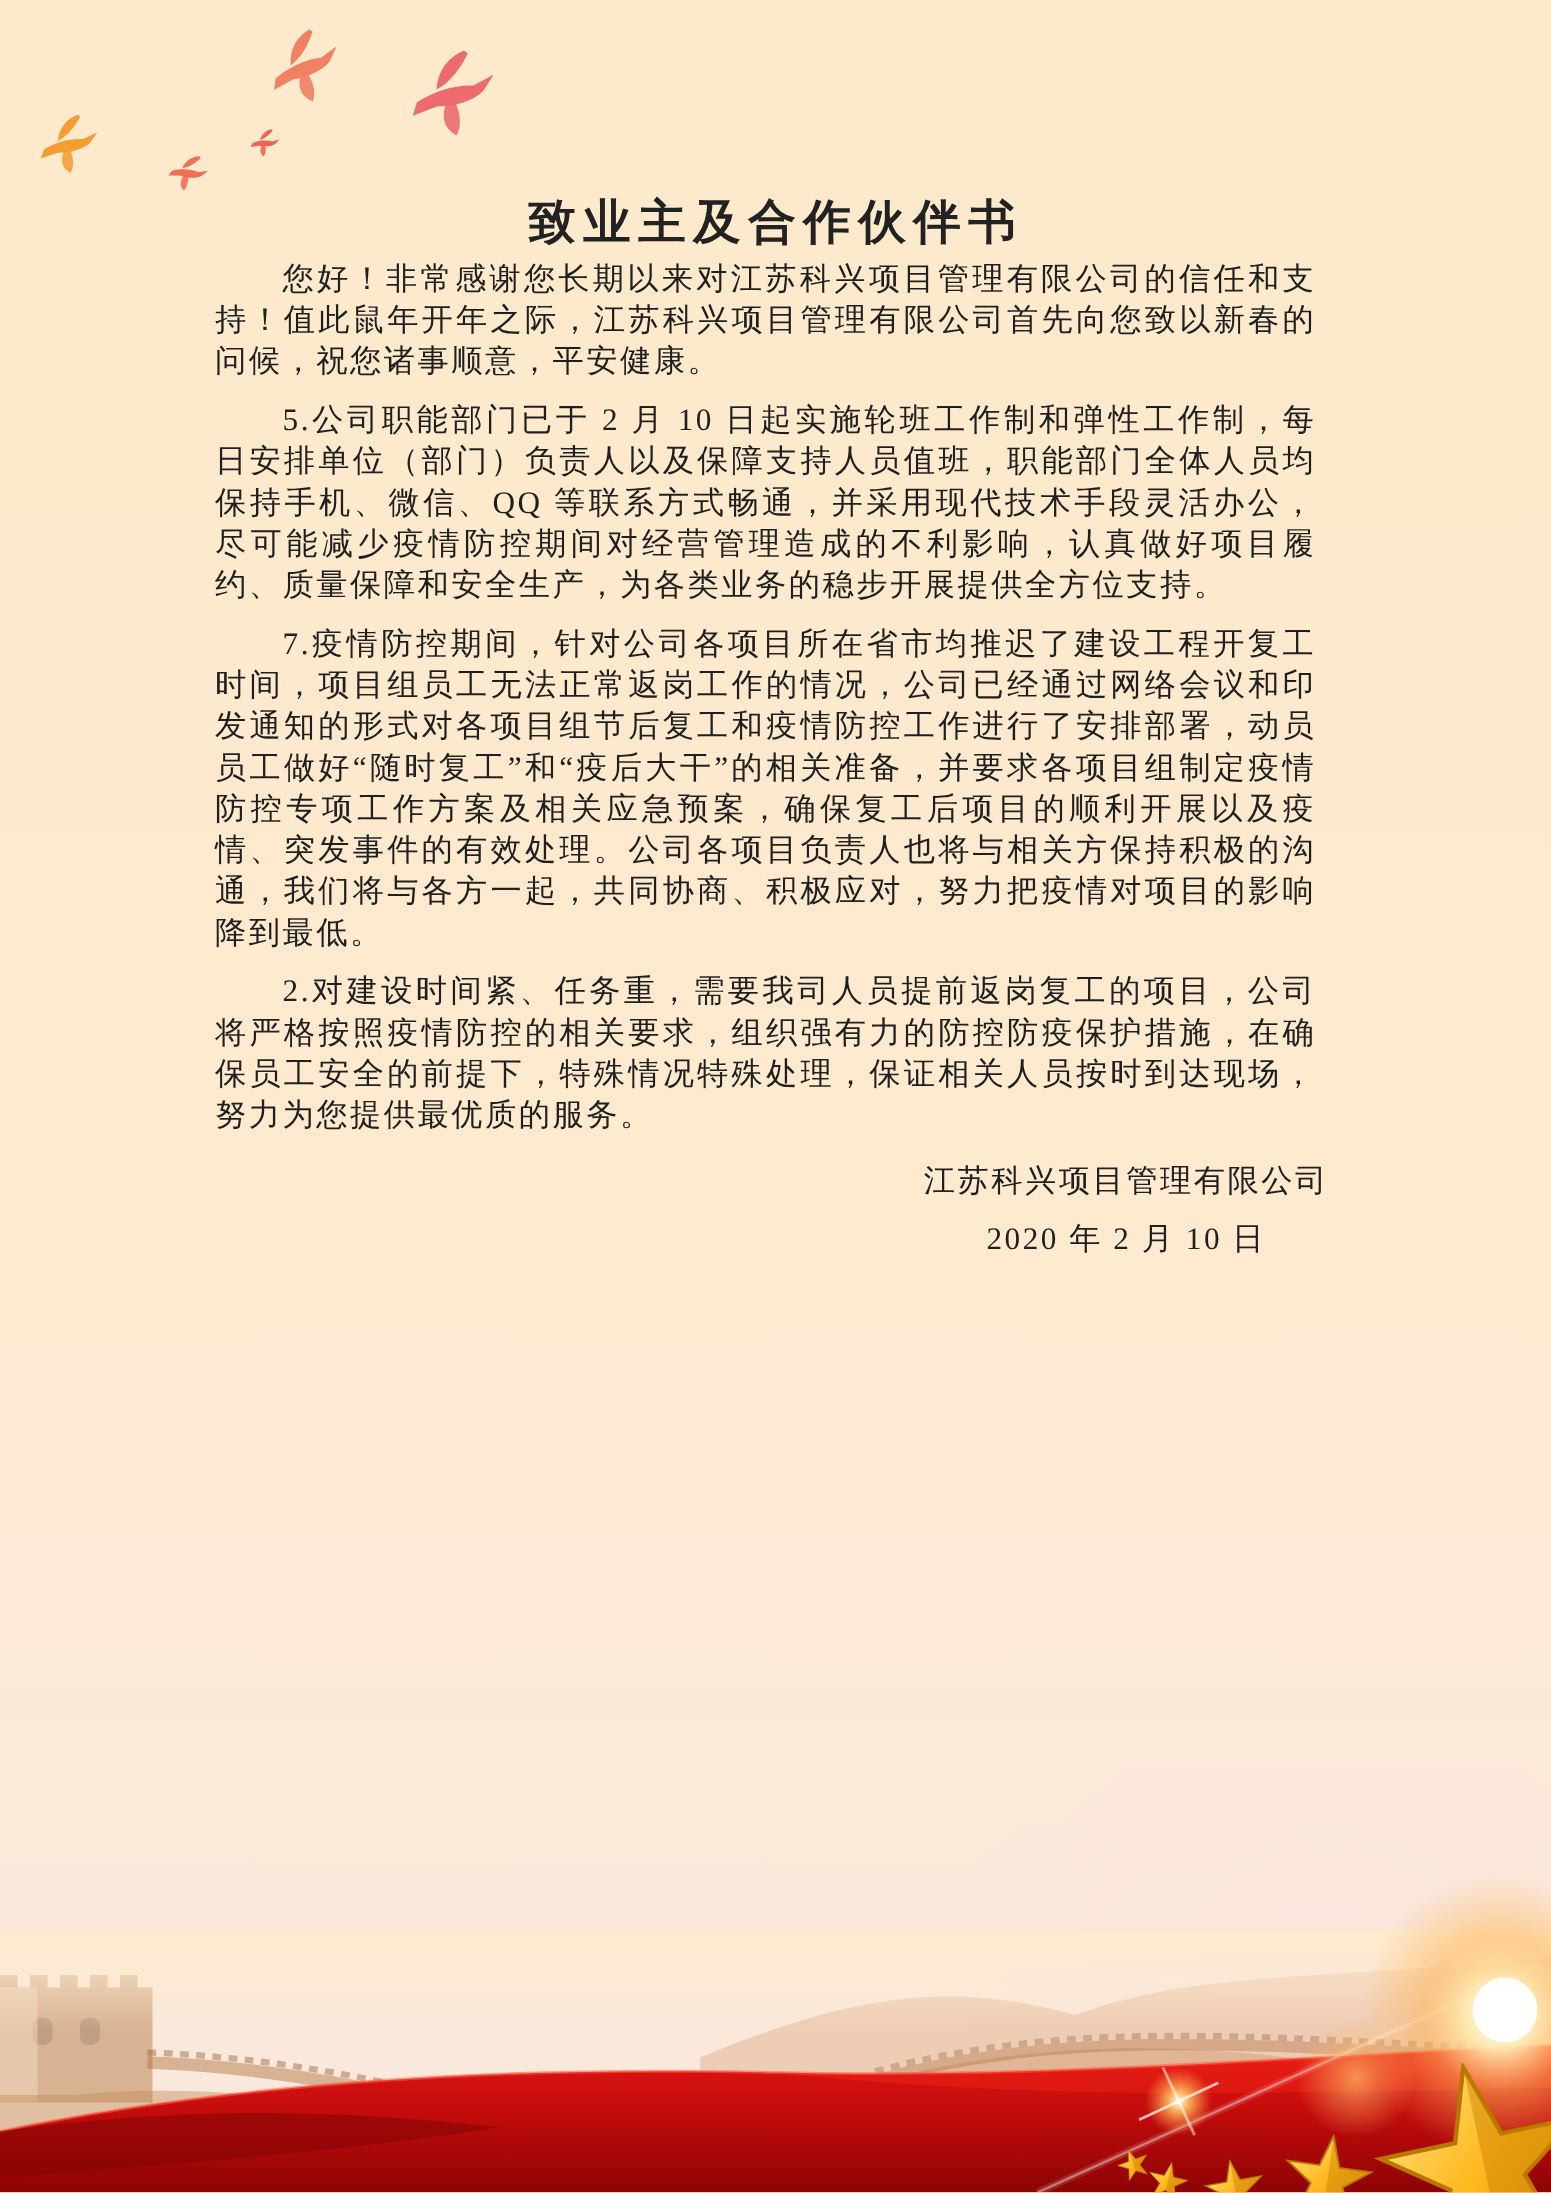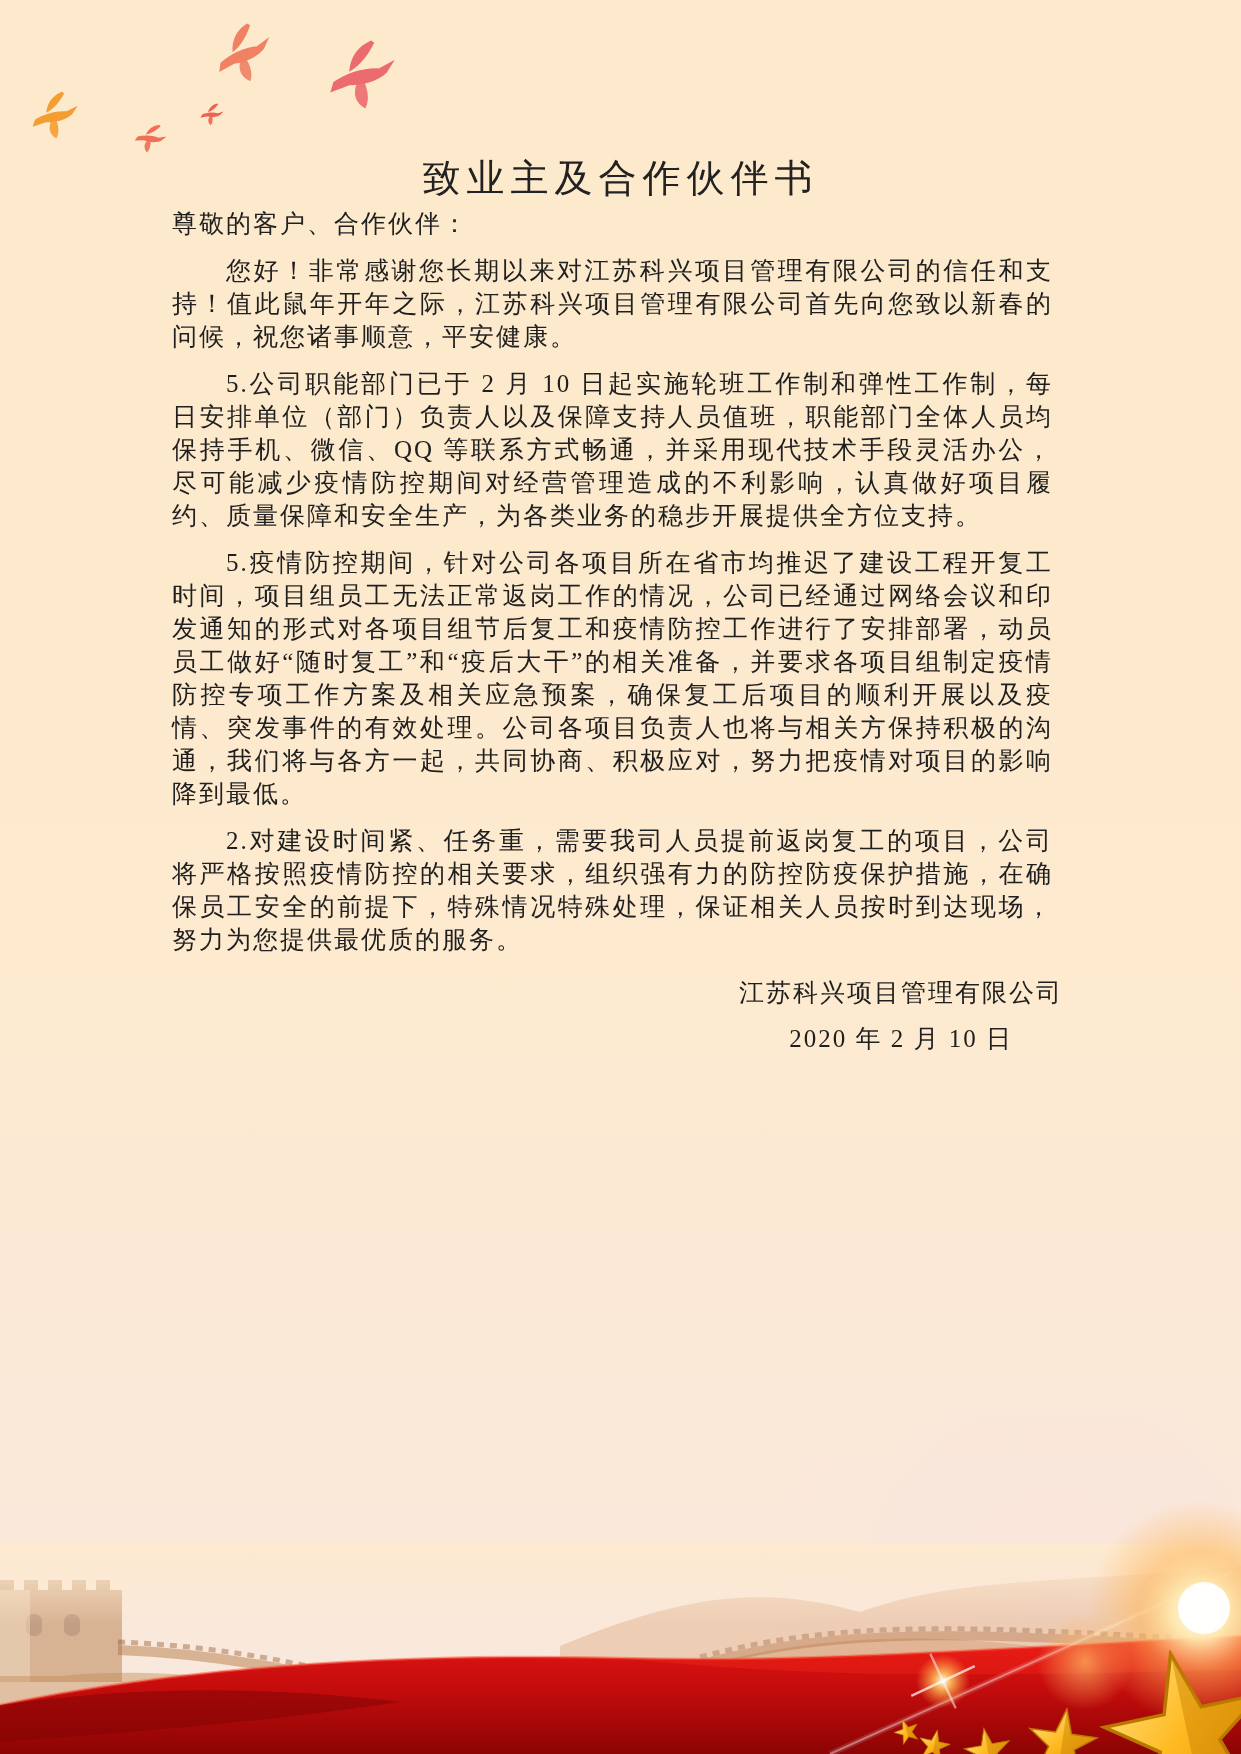--- a/index.html
+++ b/index.html
@@ -11,21 +11,21 @@
   .page{position:absolute;inset:0;}
   
   .birds{position:absolute;left:8px;top:8px;width:420px;height:170px;}
   
   .content{
     position:absolute;left:172px;top:156px;width:897px;
     color:#1f1f1f;font-size:25px;line-height:33px;letter-spacing:2px;
   }
   .title{
     font-family:"Liberation Sans", sans-serif;
-    font-size:38px;line-height:44px;font-weight:400;letter-spacing:6px;
+    font-size:38px;line-height:44px;font-weight:700;letter-spacing:6px;
     text-align:center;color:#222;margin:0 0 7px 0;
   }
   .salutation{margin:0 0 14px 0;}
   .content p.para{margin:0 16px 14px 0;text-indent:54px;text-align:justify;}
   .signature{margin-top:20px;text-align:right;padding-right:6px;}
   .signature-inner{display:inline-block;text-align:center;}
   .sig-date{margin-top:13px;}
   
   .bottom-art{position:absolute;left:0;bottom:0;width:1241px;height:340px;}
 </style>
@@ -44,24 +44,23 @@
     </defs>
     <use href="#bird" x="0" y="0" width="100" height="80" style="color:#f49d33" transform="translate(18,82) scale(0.62) rotate(-6 50 40)"></use>
     <use href="#bird" x="0" y="0" width="100" height="80" style="color:#ef6f57" transform="translate(124,114) scale(0.40) rotate(12 50 40)"></use>
     <use href="#bird" x="0" y="0" width="100" height="80" style="color:#ee6450" transform="translate(190,94) scale(0.30) rotate(4 50 40)"></use>
     <use href="#bird" x="0" y="0" width="100" height="80" style="color:#f08163" transform="translate(200,14) scale(0.76) rotate(-16 50 40)"></use>
     <use href="#bird" x="0" y="0" width="100" height="80" style="color:#ec6b6e" transform="translate(312,30) scale(0.90) rotate(-8 50 40)"></use>
   </svg>
 
   <div class="content">
     <h1 class="title">致业主及合作伙伴书</h1>
-    <div class="salutation">尊敬的客户、合作伙伴：</div>
     <p class="para">您好！非常感谢您长期以来对江苏科兴项目管理有限公司的信任和支持！值此鼠年开年之际，江苏科兴项目管理有限公司首先向您致以新春的问候，祝您诸事顺意，平安健康。</p>
     <p class="para">5.公司职能部门已于 2 月 10 日起实施轮班工作制和弹性工作制，每日安排单位（部门）负责人以及保障支持人员值班，职能部门全体人员均保持手机、微信、QQ 等联系方式畅通，并采用现代技术手段灵活办公，尽可能减少疫情防控期间对经营管理造成的不利影响，认真做好项目履约、质量保障和安全生产，为各类业务的稳步开展提供全方位支持。</p>
-    <p class="para">5.疫情防控期间，针对公司各项目所在省市均推迟了建设工程开复工时间，项目组员工无法正常返岗工作的情况，公司已经通过网络会议和印发通知的形式对各项目组节后复工和疫情防控工作进行了安排部署，动员员工做好“随时复工”和“疫后大干”的相关准备，并要求各项目组制定疫情防控专项工作方案及相关应急预案，确保复工后项目的顺利开展以及疫情、突发事件的有效处理。公司各项目负责人也将与相关方保持积极的沟通，我们将与各方一起，共同协商、积极应对，努力把疫情对项目的影响降到最低。</p>
+    <p class="para">7.疫情防控期间，针对公司各项目所在省市均推迟了建设工程开复工时间，项目组员工无法正常返岗工作的情况，公司已经通过网络会议和印发通知的形式对各项目组节后复工和疫情防控工作进行了安排部署，动员员工做好“随时复工”和“疫后大干”的相关准备，并要求各项目组制定疫情防控专项工作方案及相关应急预案，确保复工后项目的顺利开展以及疫情、突发事件的有效处理。公司各项目负责人也将与相关方保持积极的沟通，我们将与各方一起，共同协商、积极应对，努力把疫情对项目的影响降到最低。</p>
     <p class="para">2.对建设时间紧、任务重，需要我司人员提前返岗复工的项目，公司将严格按照疫情防控的相关要求，组织强有力的防控防疫保护措施，在确保员工安全的前提下，特殊情况特殊处理，保证相关人员按时到达现场，努力为您提供最优质的服务。</p>
     <div class="signature">
       <div class="signature-inner">
         <div class="sig-company">江苏科兴项目管理有限公司</div>
         <div class="sig-date">2020 年 2 月 10 日</div>
       </div>
     </div>
   </div>
 
   <svg class="bottom-art" viewBox="0 0 1241 340">

